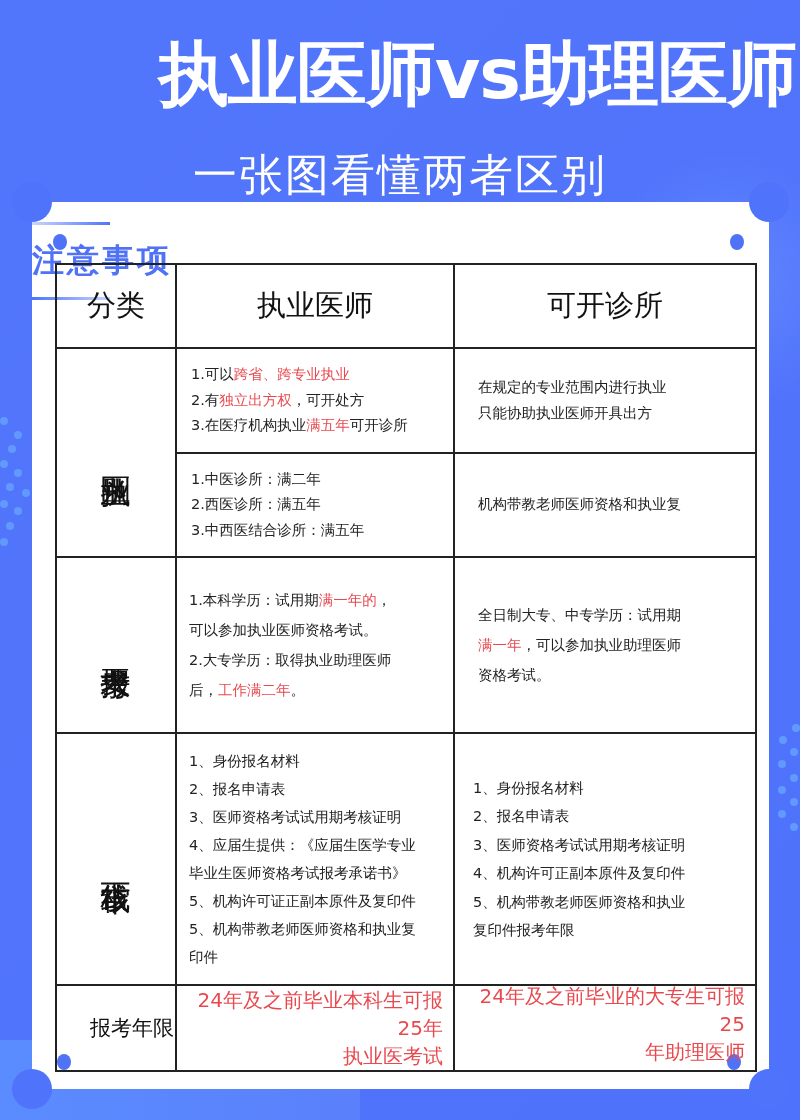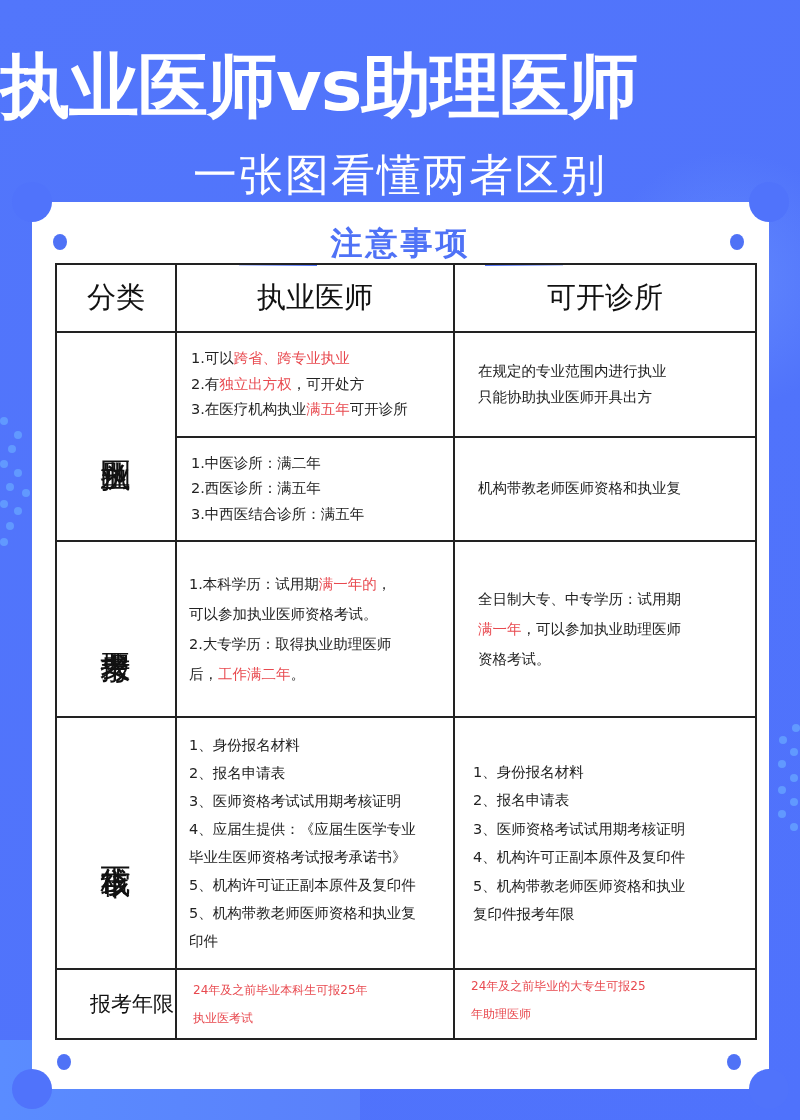--- a/index.html
+++ b/index.html
@@ -17,21 +17,21 @@
   .bg-bottom-left {
     position: absolute; left: 0; bottom: 0; width: 360px; height: 80px;
     background: linear-gradient(90deg, #5a8cff 0%, #5a80fb 100%);
   }
   .dots { position: absolute; }
   .dots span {
     position: absolute; width: 8px; height: 8px; border-radius: 50%;
     background: #64a0ff; opacity: 0.85;
   }
   .title {
-    position: absolute; left: 0; top: 40px; width: 796px; text-align: left;
+    position: absolute; left: 0; top: 28px; width: 796px; text-align: right;
     color: #ffffff; font-weight: 900; font-size: 70px; letter-spacing: -1px;
     font-family: "DejaVu Sans", sans-serif;
   }
   .subtitle {
     position: absolute; left: 0; top: 146px; width: 800px; text-align: center;
     color: #ffffff; font-size: 44px; letter-spacing: 2px;
     font-family: "DejaVu Sans", sans-serif; padding-left: 0;
   }
   .card {
     position: absolute; left: 32px; top: 202px; width: 737px; height: 887px;
@@ -44,52 +44,52 @@
   .notch.tl { left: -20px; top: -20px; }
   .notch.tr { right: -20px; top: -20px; }
   .notch.bl { left: -20px; bottom: -20px; }
   .notch.br { right: -20px; bottom: -20px; }
   .pin {
     position: absolute; width: 14px; height: 16px; border-radius: 50%;
     background: #4f72f6;
   }
   .heading-row {
     position: absolute; left: 0; top: 20px; width: 100%;
-    display: flex; align-items: flex-end; justify-content: center; gap: 14px;
+    display: flex; align-items: flex-start; justify-content: center; gap: 14px; flex-direction: column;
   }
   .heading-line { width: 78px; height: 3px; background: linear-gradient(90deg, rgba(80,115,251,0.3), #5073fb); }
   .heading-line.r { background: linear-gradient(90deg, #5073fb, rgba(80,115,251,0.3)); }
   .heading {
     color: #4f72f6; font-weight: 900; font-size: 32px; letter-spacing: 3px;
     font-family: "DejaVu Sans", sans-serif;
   }
   table {
     position: absolute; left: 23px; top: 61px; width: 700px;
     border-collapse: collapse; table-layout: fixed;
   }
   td, th { border: 2px solid #222; vertical-align: middle; }
   col.c1 { width: 120px; } col.c2 { width: 278px; } col.c3 { width: 302px; }
   th {
-    height: 68px; font-weight: normal; font-size: 29px; color: #111;
+    height: 84px; font-weight: normal; font-size: 29px; color: #111;
     text-align: center; font-family: "DejaVu Sans", sans-serif;
   }
   .cat {
     text-align: center; font-size: 30px; color: #111;
     font-family: "DejaVu Sans", sans-serif; line-height: 35px;
   }
   .cat.vert { writing-mode: vertical-rl; text-orientation: upright; letter-spacing: 0px; margin: 0 auto; }
   .cat-wrap { display: flex; justify-content: center; align-items: center; }
   .cell {
     font-size: 14.5px; color: #222; line-height: 25.5px; padding: 0 12px 0 14px;
     font-family: "DejaVu Sans", sans-serif;
   }
   .cell.pad-right { padding-left: 23px; }
   .cell p { white-space: nowrap; }
   .red { color: #e8494f; }
-  .red-text { color: #e8494f; font-size: 12px; line-height: 28px; padding: 0 10px 0 16px; }
+  .red-text { color: #e8494f; font-size: 20px; line-height: 28px; padding: 0 10px 0 16px; text-align: right; }
   .cat-small { font-size: 21px; text-align: center; color: #111; padding-left: 32px; }
 </style>
 </head>
 <body>
 
 <div class="bg-glow"></div>
 <div class="bg-bottom-left"></div>
 
 <div class="dots" style="left:0;top:405px;width:30px;height:150px;">
   <span style="left:0;top:12px"></span>

